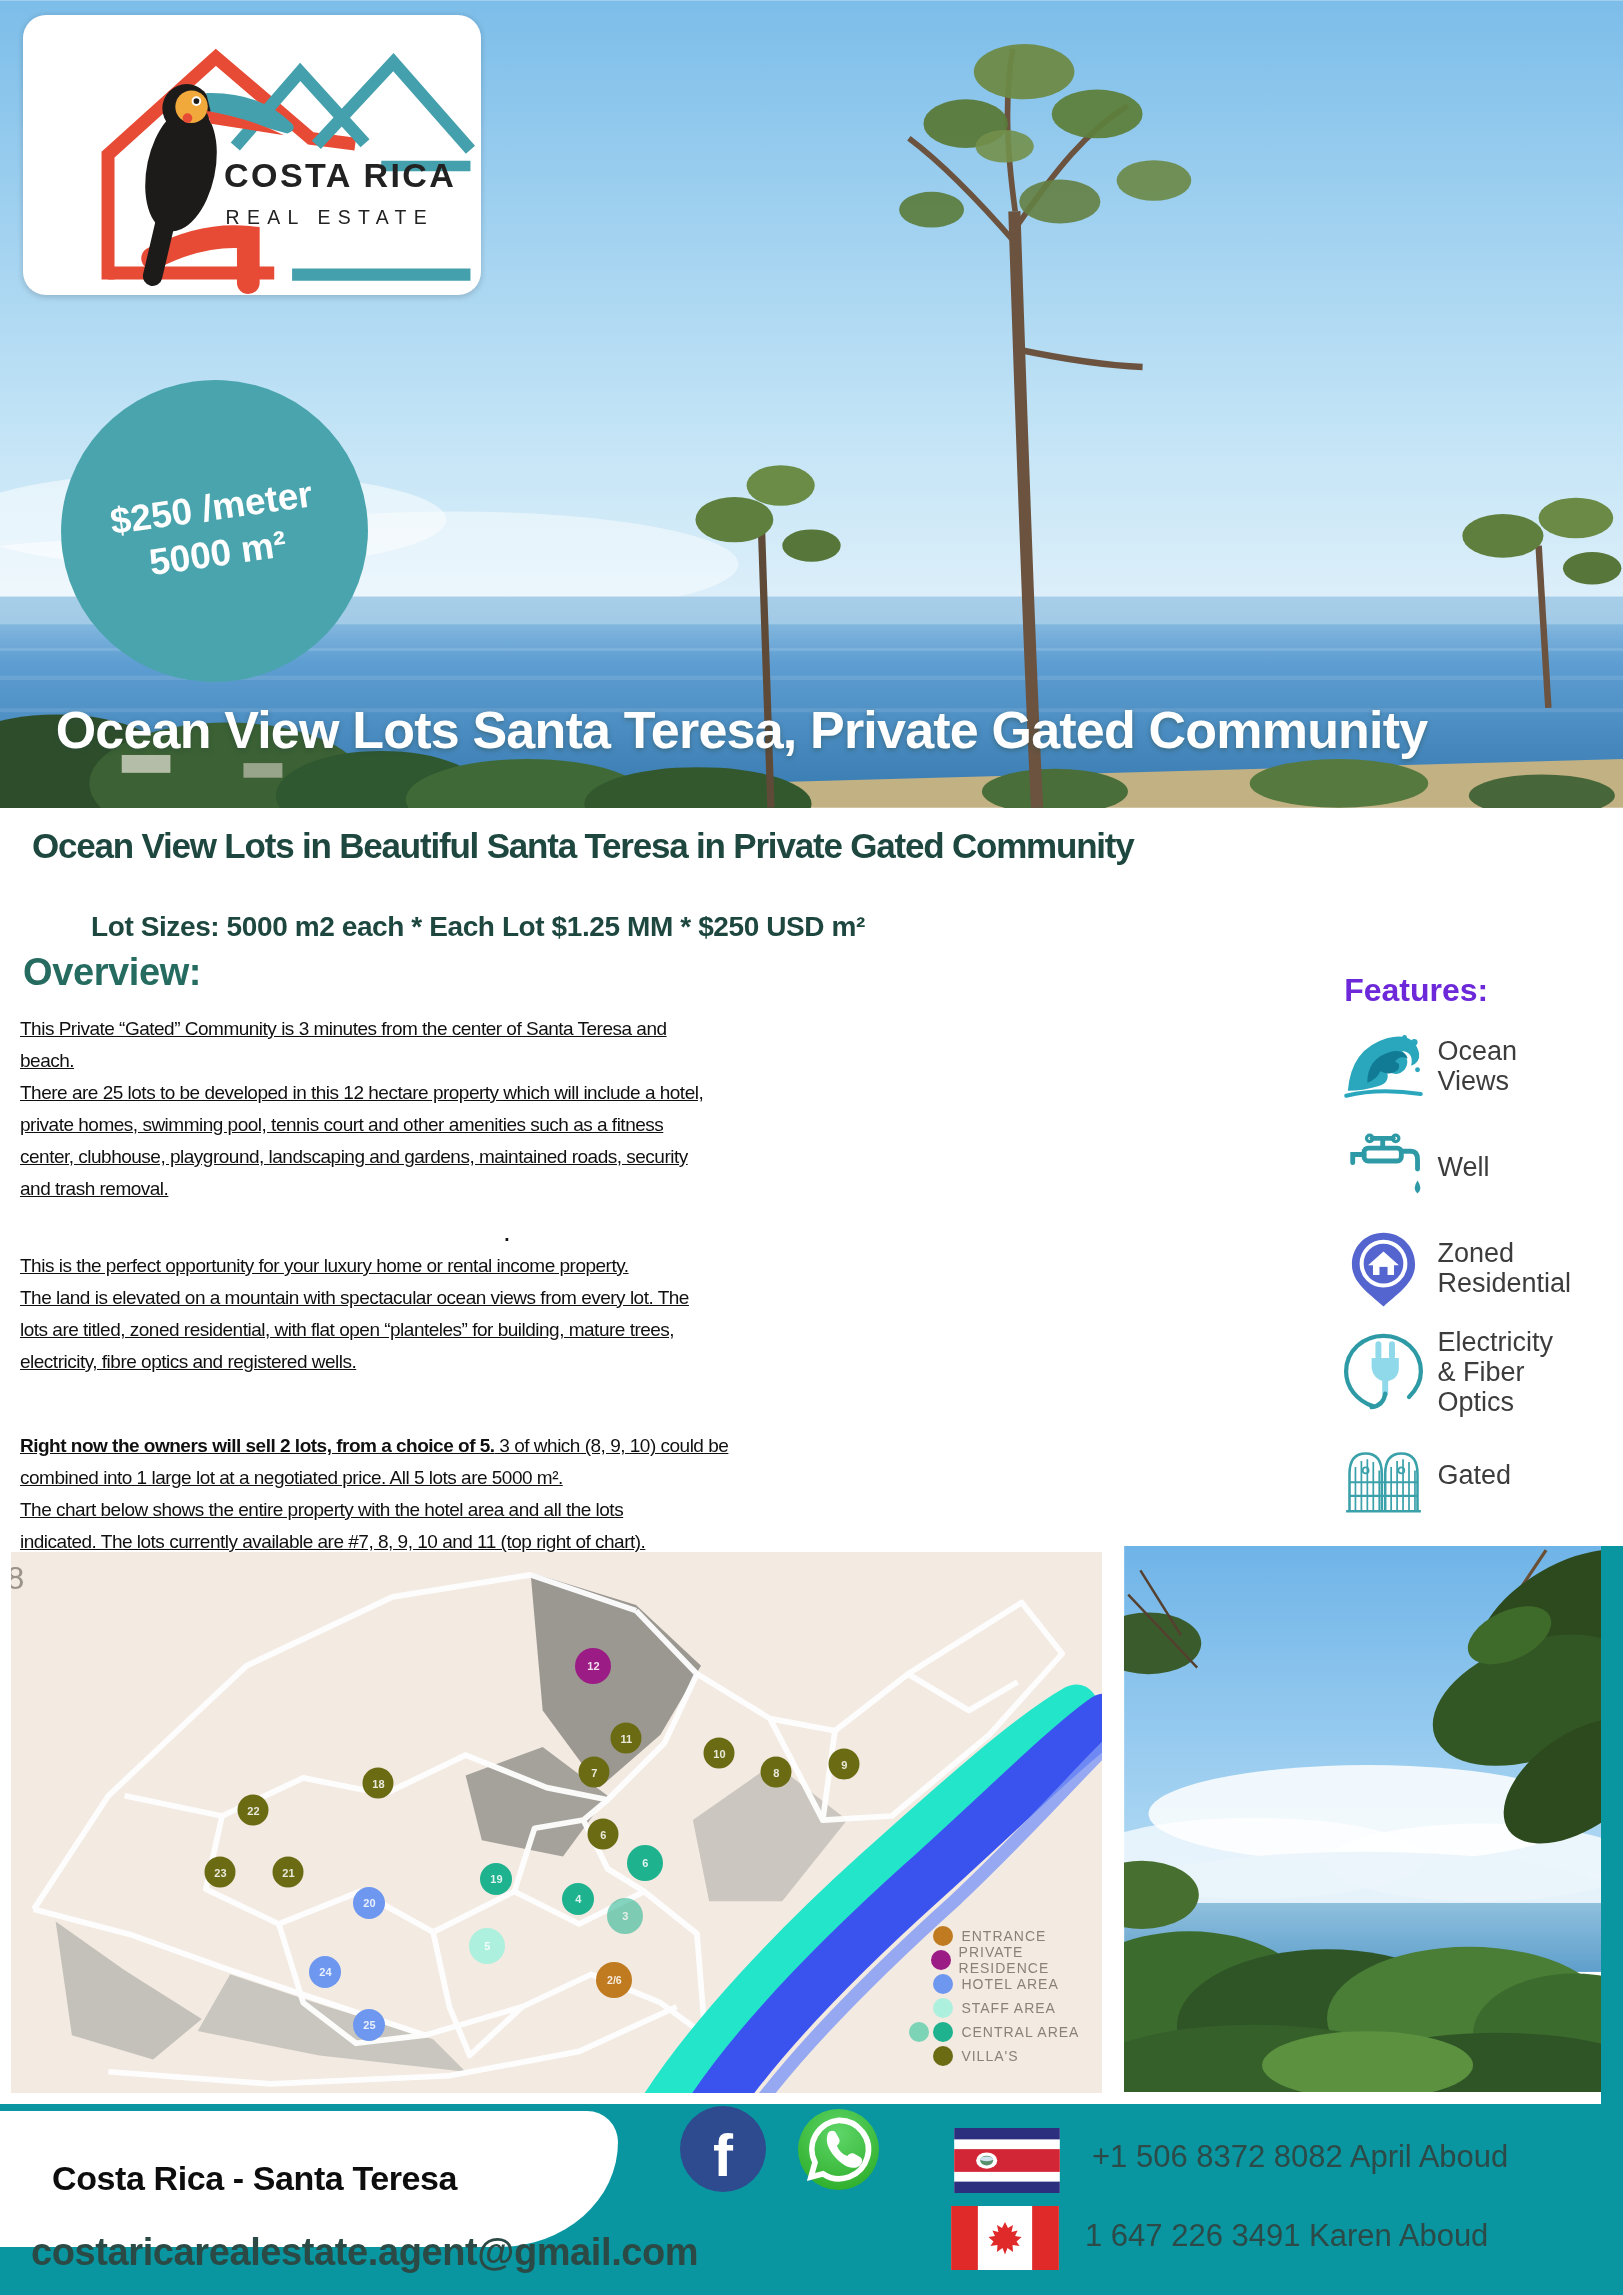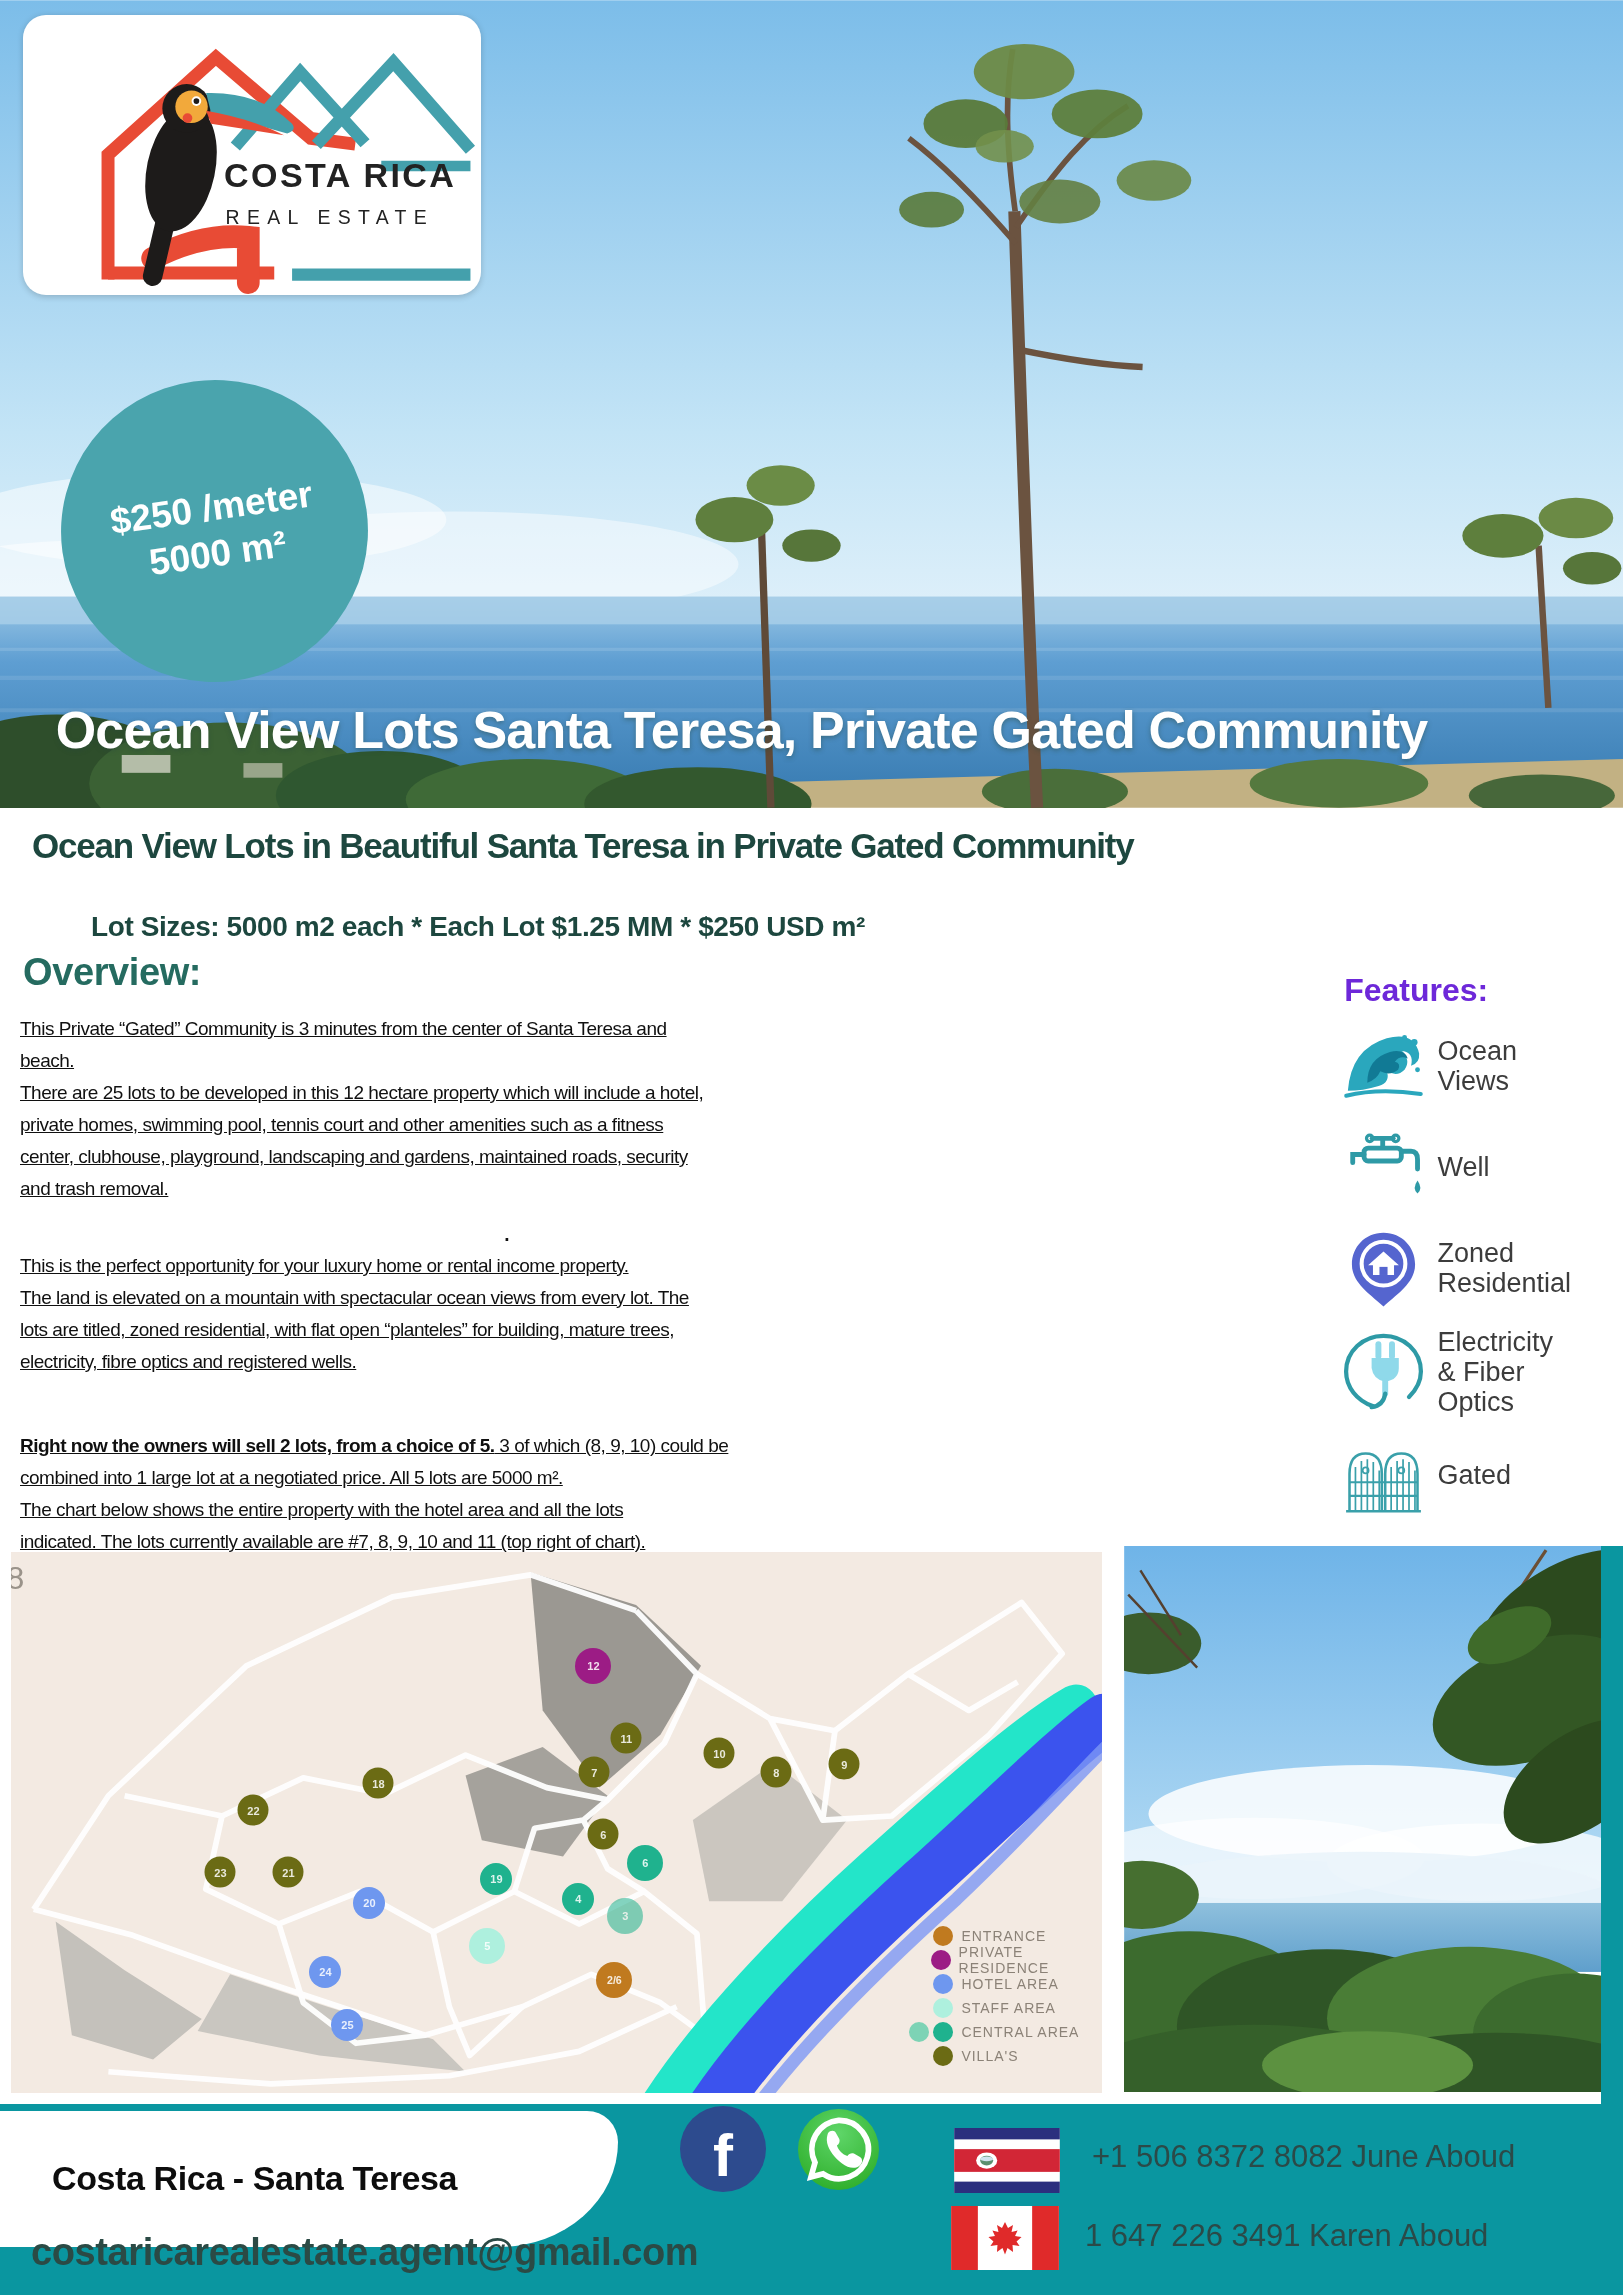--- a/index.html
+++ b/index.html
@@ -355,21 +355,21 @@
         <div class="lot-marker" style="left: 634px; top: 311px; width: 36px; height: 36px; background: rgb(31, 178, 142);">6</div>
         <div class="lot-marker" style="left: 209px; top: 320px; width: 31px; height: 31px; background: rgb(107, 107, 20);">23</div>
         <div class="lot-marker" style="left: 277px; top: 320px; width: 31px; height: 31px; background: rgb(107, 107, 20);">21</div>
         <div class="lot-marker" style="left: 485px; top: 327px; width: 32px; height: 32px; background: rgb(31, 178, 142);">19</div>
         <div class="lot-marker" style="left: 567px; top: 347px; width: 32px; height: 32px; background: rgb(31, 178, 142);">4</div>
         <div class="lot-marker" style="left: 358px; top: 351px; width: 32px; height: 32px; background: rgb(110, 151, 239);">20</div>
         <div class="lot-marker" style="left: 614px; top: 364px; width: 36px; height: 36px; background: rgb(31, 178, 142); opacity: 0.55;">3</div>
         <div class="lot-marker" style="left: 476px; top: 394px; width: 36px; height: 36px; background: rgb(174, 240, 222);">5</div>
         <div class="lot-marker" style="left: 314px; top: 420px; width: 32px; height: 32px; background: rgb(110, 151, 239);">24</div>
         <div class="lot-marker" style="left: 603px; top: 428px; width: 36px; height: 36px; background: rgb(192, 122, 31); font-size: 10.6px;">2/6</div>
-        <div class="lot-marker" style="left: 336px; top: 473px; width: 32px; height: 32px; background: rgb(110, 151, 239);">25</div>
+        <div class="lot-marker" style="left: 358px; top: 473px; width: 32px; height: 32px; background: rgb(110, 151, 239);">25</div>
       </div>
   </div>
 
   <div class="abs photo">
     <svg width="479" height="546" viewBox="0 0 590 673">
       <defs>
         <linearGradient id="psky" x1="0" y1="0" x2="0" y2="1">
           <stop offset="0" stop-color="#6fb4e8"></stop>
             <stop offset="1" stop-color="#b9def5"></stop>
         </linearGradient>
@@ -441,19 +441,19 @@
 
     <div class="flag flag-ca">
       <svg width="108" height="64" viewBox="0 0 133 79">
         <rect width="133" height="79" fill="#fff"></rect>
         <rect width="33" height="79" fill="#e02a2a"></rect>
         <rect x="100" width="33" height="79" fill="#e02a2a"></rect>
         <path transform="translate(66.5,39.5) scale(0.62)" fill="#e02a2a" d="M0,-32 L6,-20 16,-26 13,-12 25,-15 20,-4 33,-2 23,7 29,16 15,14 16,28 5,20 0,33 -5,20 -16,28 -15,14 -29,16 -23,7 -33,-2 -20,-4 -25,-15 -13,-12 -16,-26 -6,-20 Z"></path>
       </svg>
     </div>
 
-    <div class="phone phone-cr">+1 506 8372 8082 June Aboud</div>
+    <div class="phone phone-cr">+1 506 8372 8082 April Aboud</div>
     <div class="phone phone-ca">1 647 226 3491 Karen Aboud</div>
     <div class="footer-email">costaricarealestate.agent@gmail.com</div>
   </div>
 
 </div>
 
 
 </body></html>

